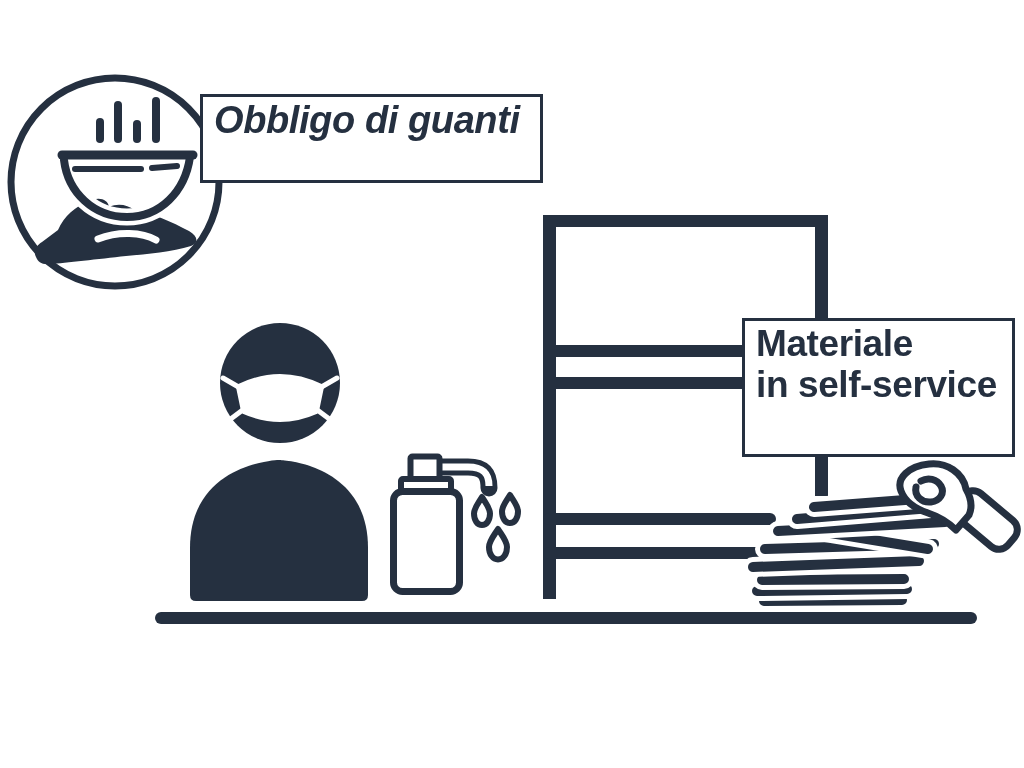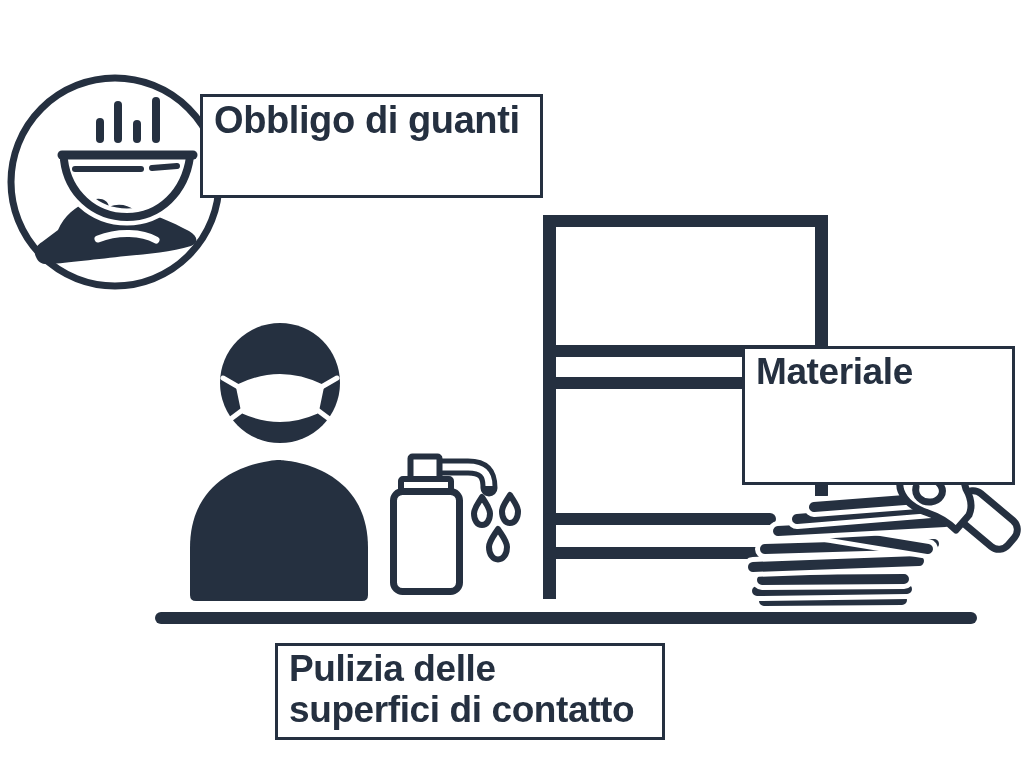--- a/index.html
+++ b/index.html
@@ -125,26 +125,23 @@
       <path d="M966,489 C963,473 947,462 929,464 C909,466 896,478 901,491
                C905,502 916,509 928,513 C940,517 949,523 956,530
                L969,515 C973,506 970,496 966,489 Z" fill="#ffffff" stroke="#253040" stroke-width="7" stroke-linejoin="round"></path>
       <path d="M916,487 C914,496 922,503 931,502 C940,501 945,493 941,486
                C937,479 928,477 921,481" fill="none" stroke="#253040" stroke-width="7" stroke-linecap="round"></path>
     </g>
 
     <rect x="155" y="612" width="822" height="12" rx="6" class="ink"></rect>
   </svg>
 
-  <div class="label-box" style="left:200px; top:94px; width:343px; height:104px;">
+  <div class="label-box" style="left:200px; top:94px; width:343px; height:89px;font-style:italic;">
     <div>Obbligo di guanti</div>
   </div>
 
-  <div class="label-box" style="left:742px; top:318px; width:273px; height:139px; font-size:37px;margin-top:28px;">
+  <div class="label-box" style="left:742px; top:318px; width:273px; height:139px; font-size:37px;">
     <div>Materiale</div>
+    <div>in self-service</div>
   </div>
 
-  <div class="label-box" style="left:275px; top:643px; width:390px; height:97px; font-size:37px;">
-    <div>Pulizia delle</div>
-    <div>superfici di contatto</div>
-  </div>
 
 </div>
 
 </body></html>

